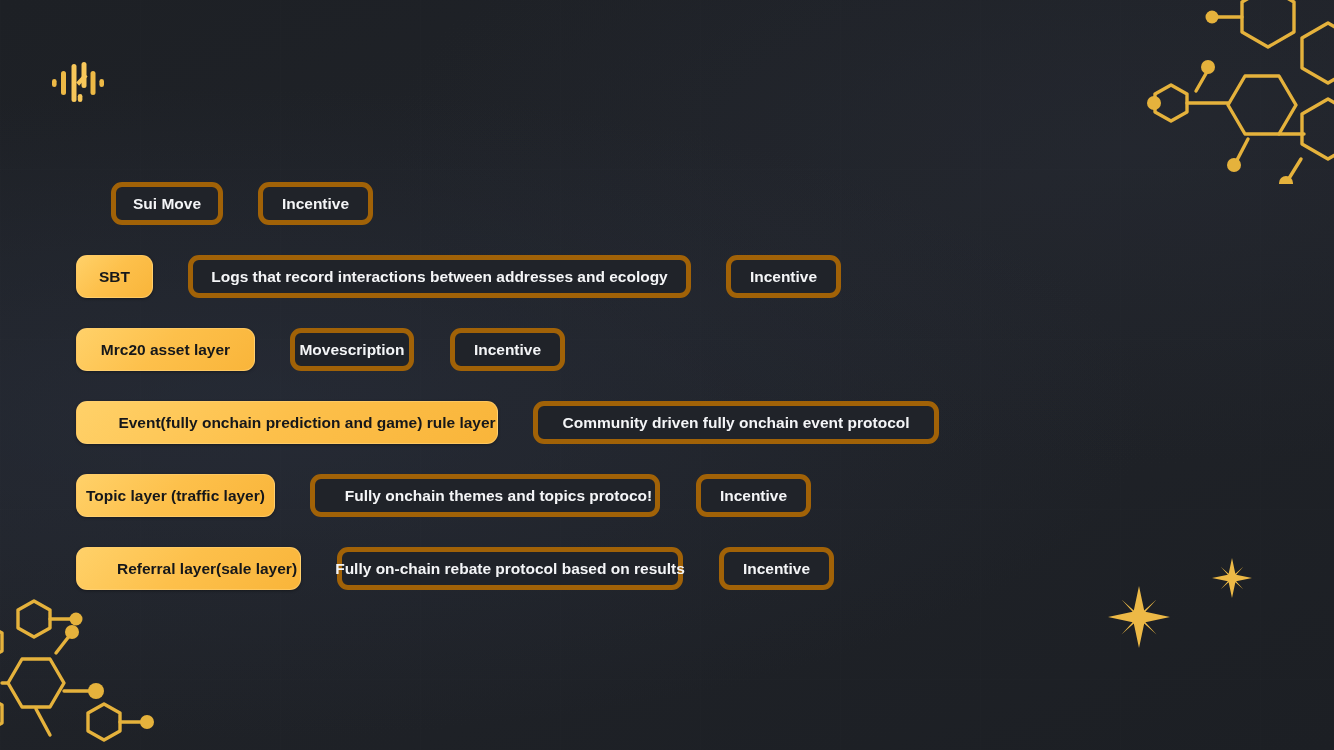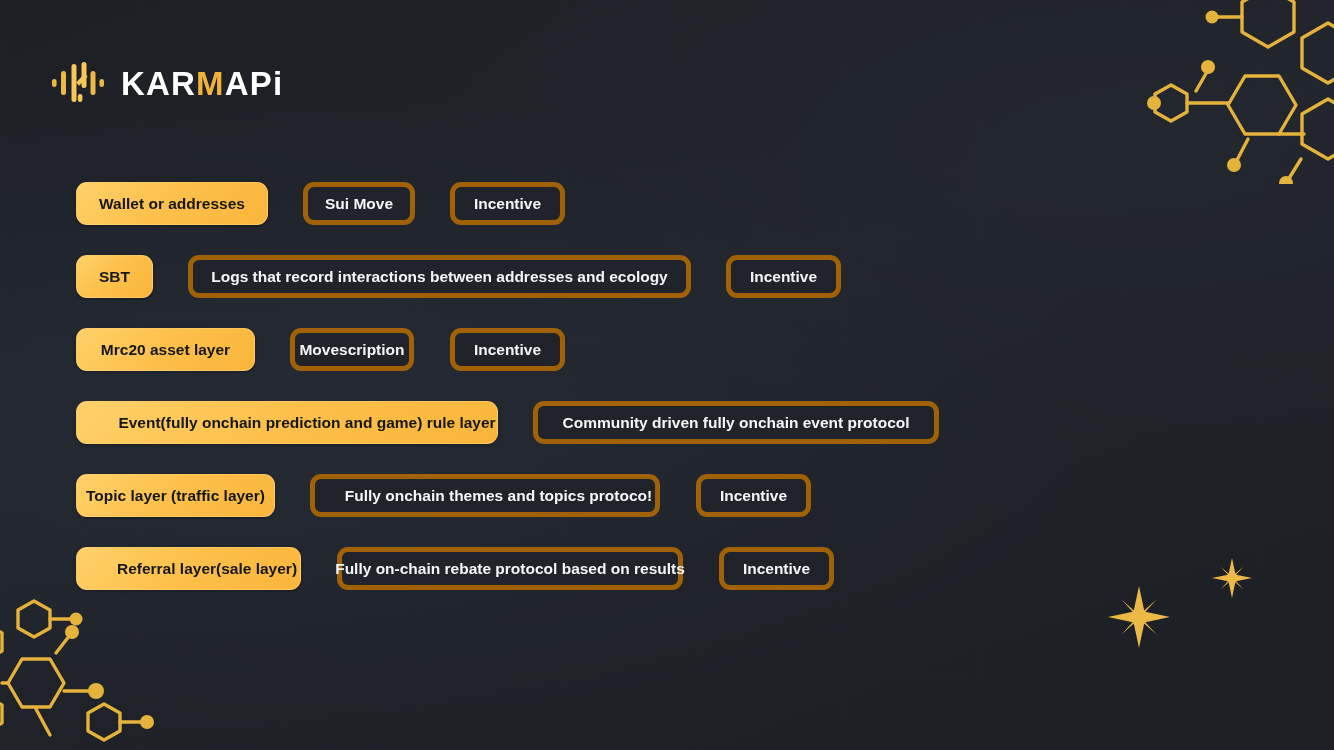--- a/index.html
+++ b/index.html
@@ -182,26 +182,24 @@
         <rect x="9" y="13" width="5" height="24" rx="2.5"></rect>
         <rect x="19.5" y="6" width="5" height="38" rx="2.5" fill="#f7c75a"></rect>
         <rect x="29.5" y="4" width="5" height="26" rx="2.5" fill="#f7c75a"></rect>
         <rect x="38.5" y="13" width="5" height="24" rx="2.5"></rect>
         <rect x="47.4" y="21" width="4.6" height="8" rx="2.3"></rect>
         <path d="M24.2 24.5 L32.5 15.5 L35.6 18.4 L27.1 27.8 Z" fill="#f7c75a"></path>
         <rect x="25.8" y="36" width="4.6" height="8" rx="2.3" fill="#f7c75a"></rect>
       </g>
     </svg>
   </span>
-  <span id="brand-wordmark"><span>KAR</span><span class="accent">M</span><span>APi</span></span>
 </div>
 
 <div id="layer-stack">
     <div class="chip-row">
-      <div class="chip filled" style="width: 192px;">Wallet or addresses</div>
       <div style="width: 35px; flex: 0 0 auto;"></div>
       <div class="chip outlined" style="width: 112px;">Sui Move</div>
       <div style="width: 35px; flex: 0 0 auto;"></div>
       <div class="chip outlined" style="width: 115px;">Incentive</div>
     </div>
     <div class="chip-row">
       <div class="chip filled" style="width: 77px;">SBT</div>
       <div style="width: 35px; flex: 0 0 auto;"></div>
       <div class="chip outlined" style="width: 503px;">Logs that record interactions between addresses and ecology</div>
       <div style="width: 35px; flex: 0 0 auto;"></div>

